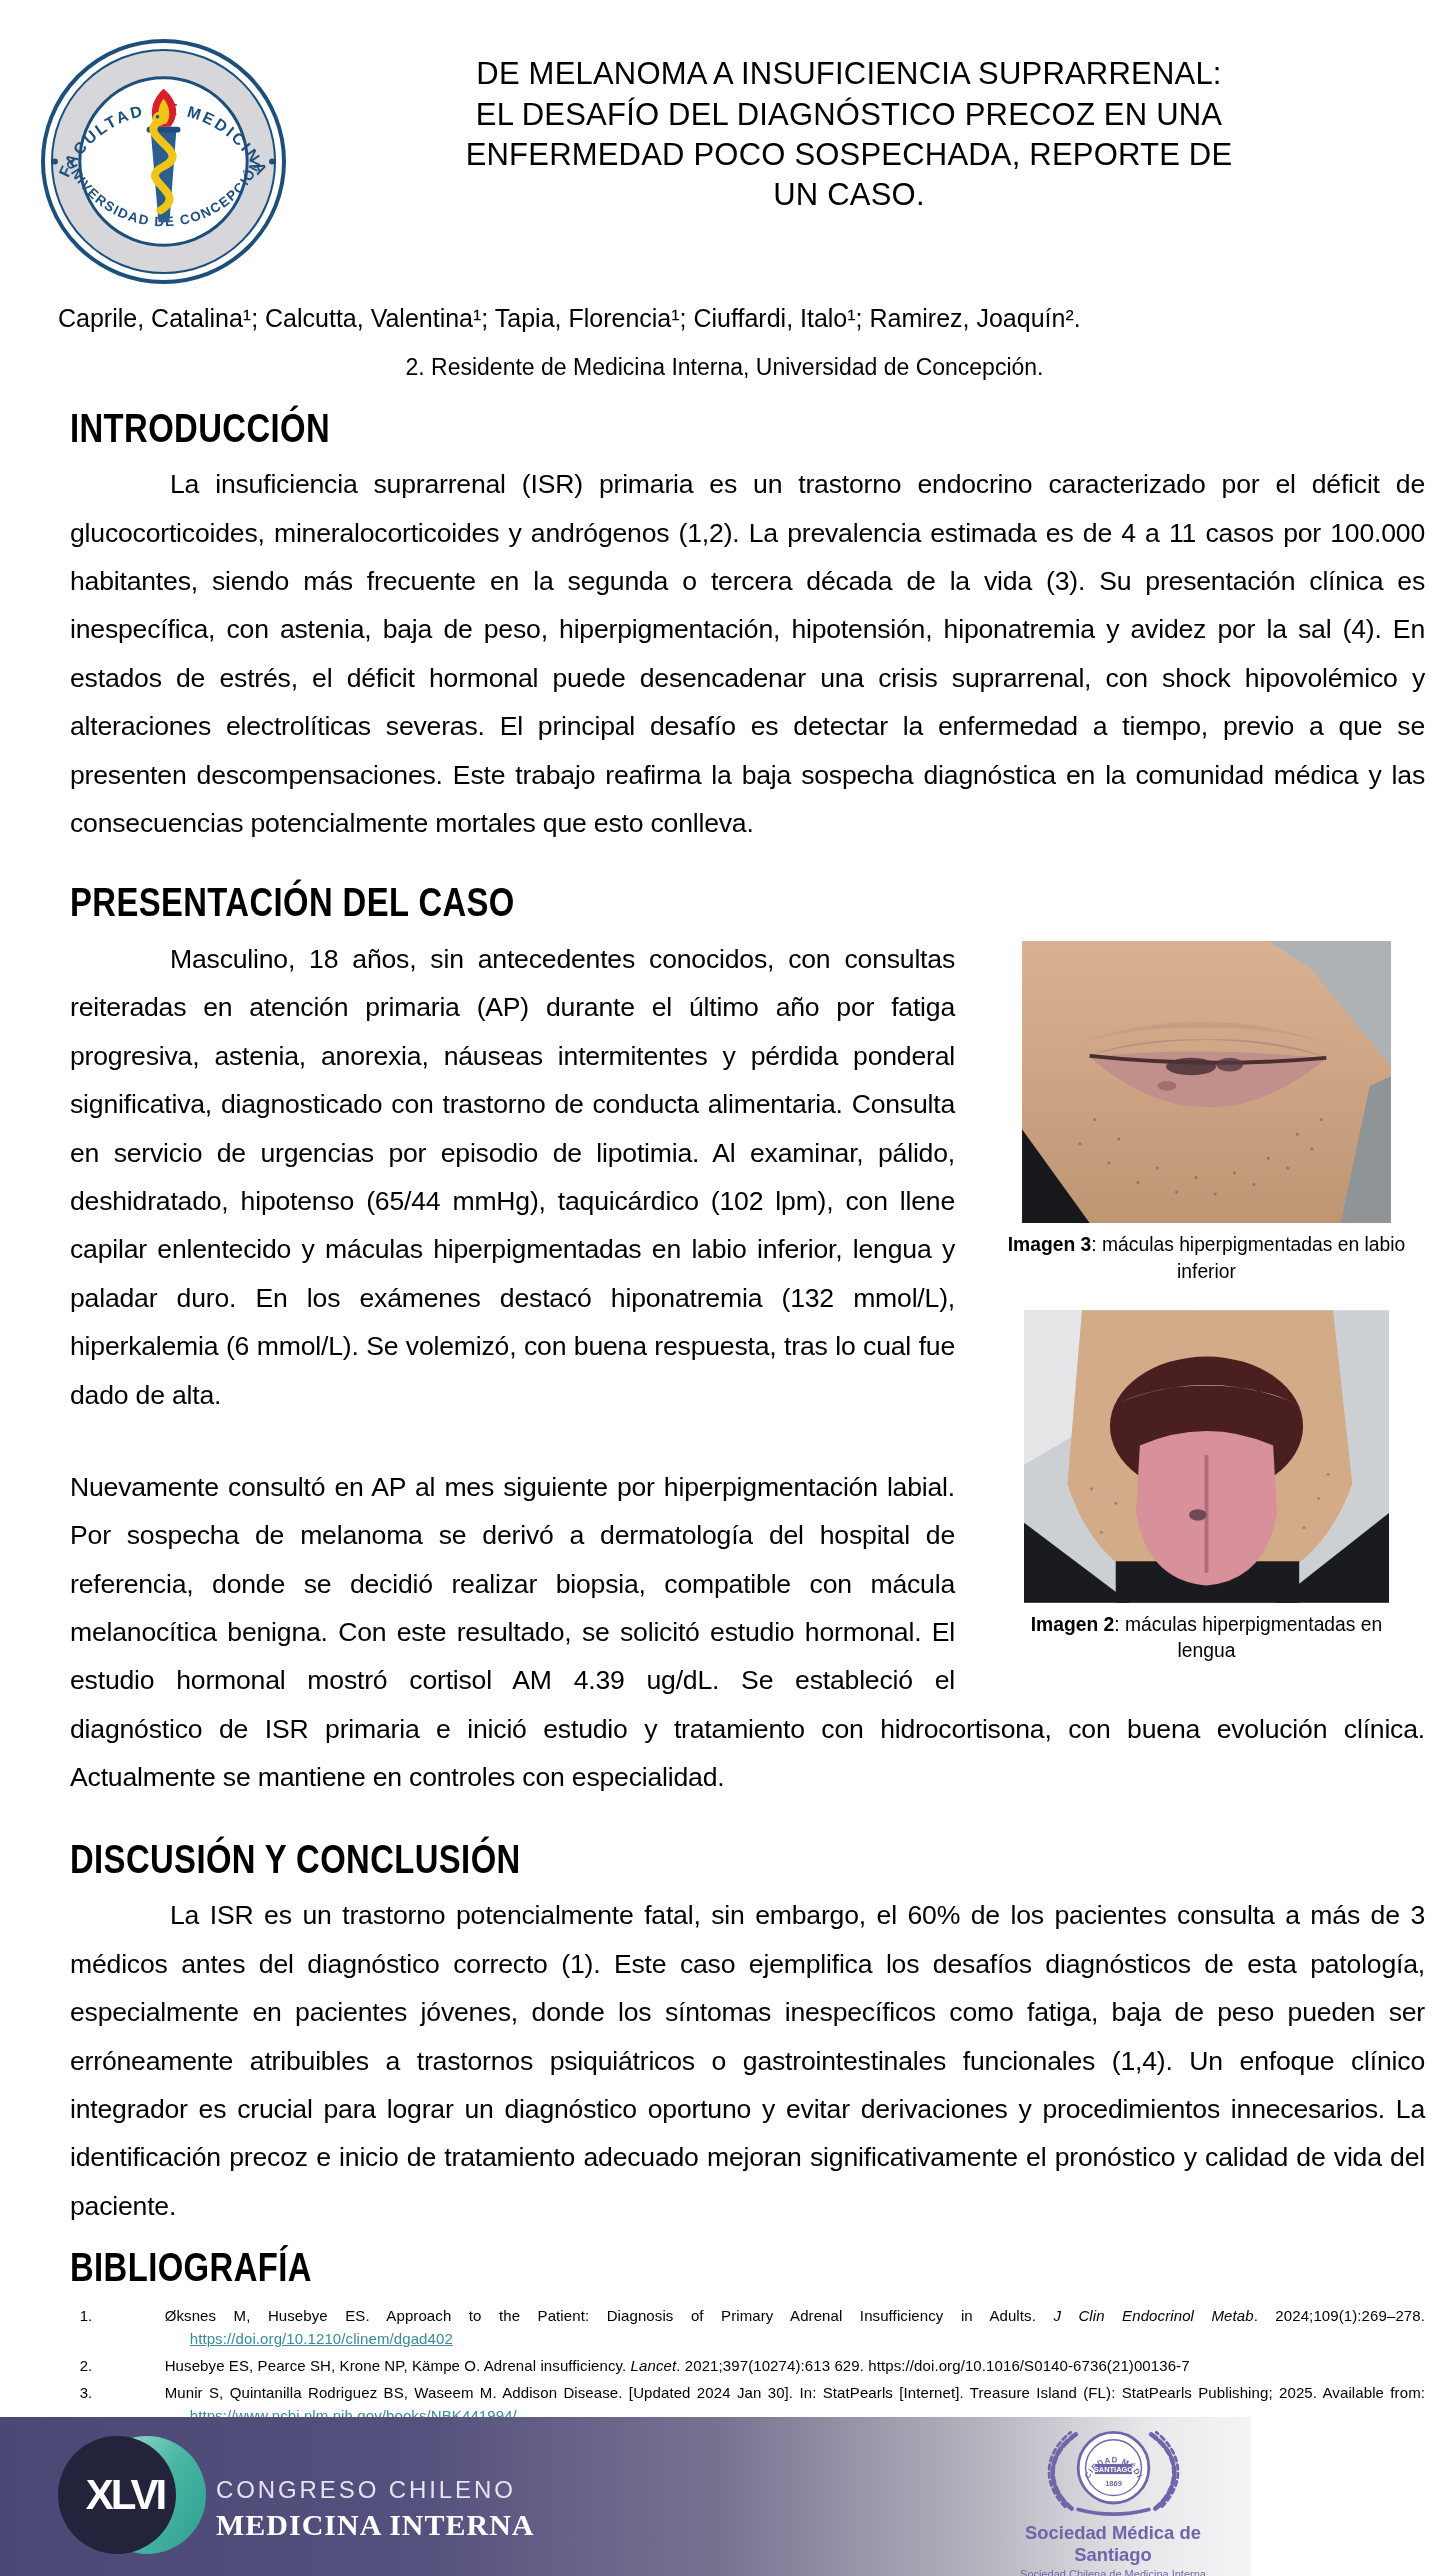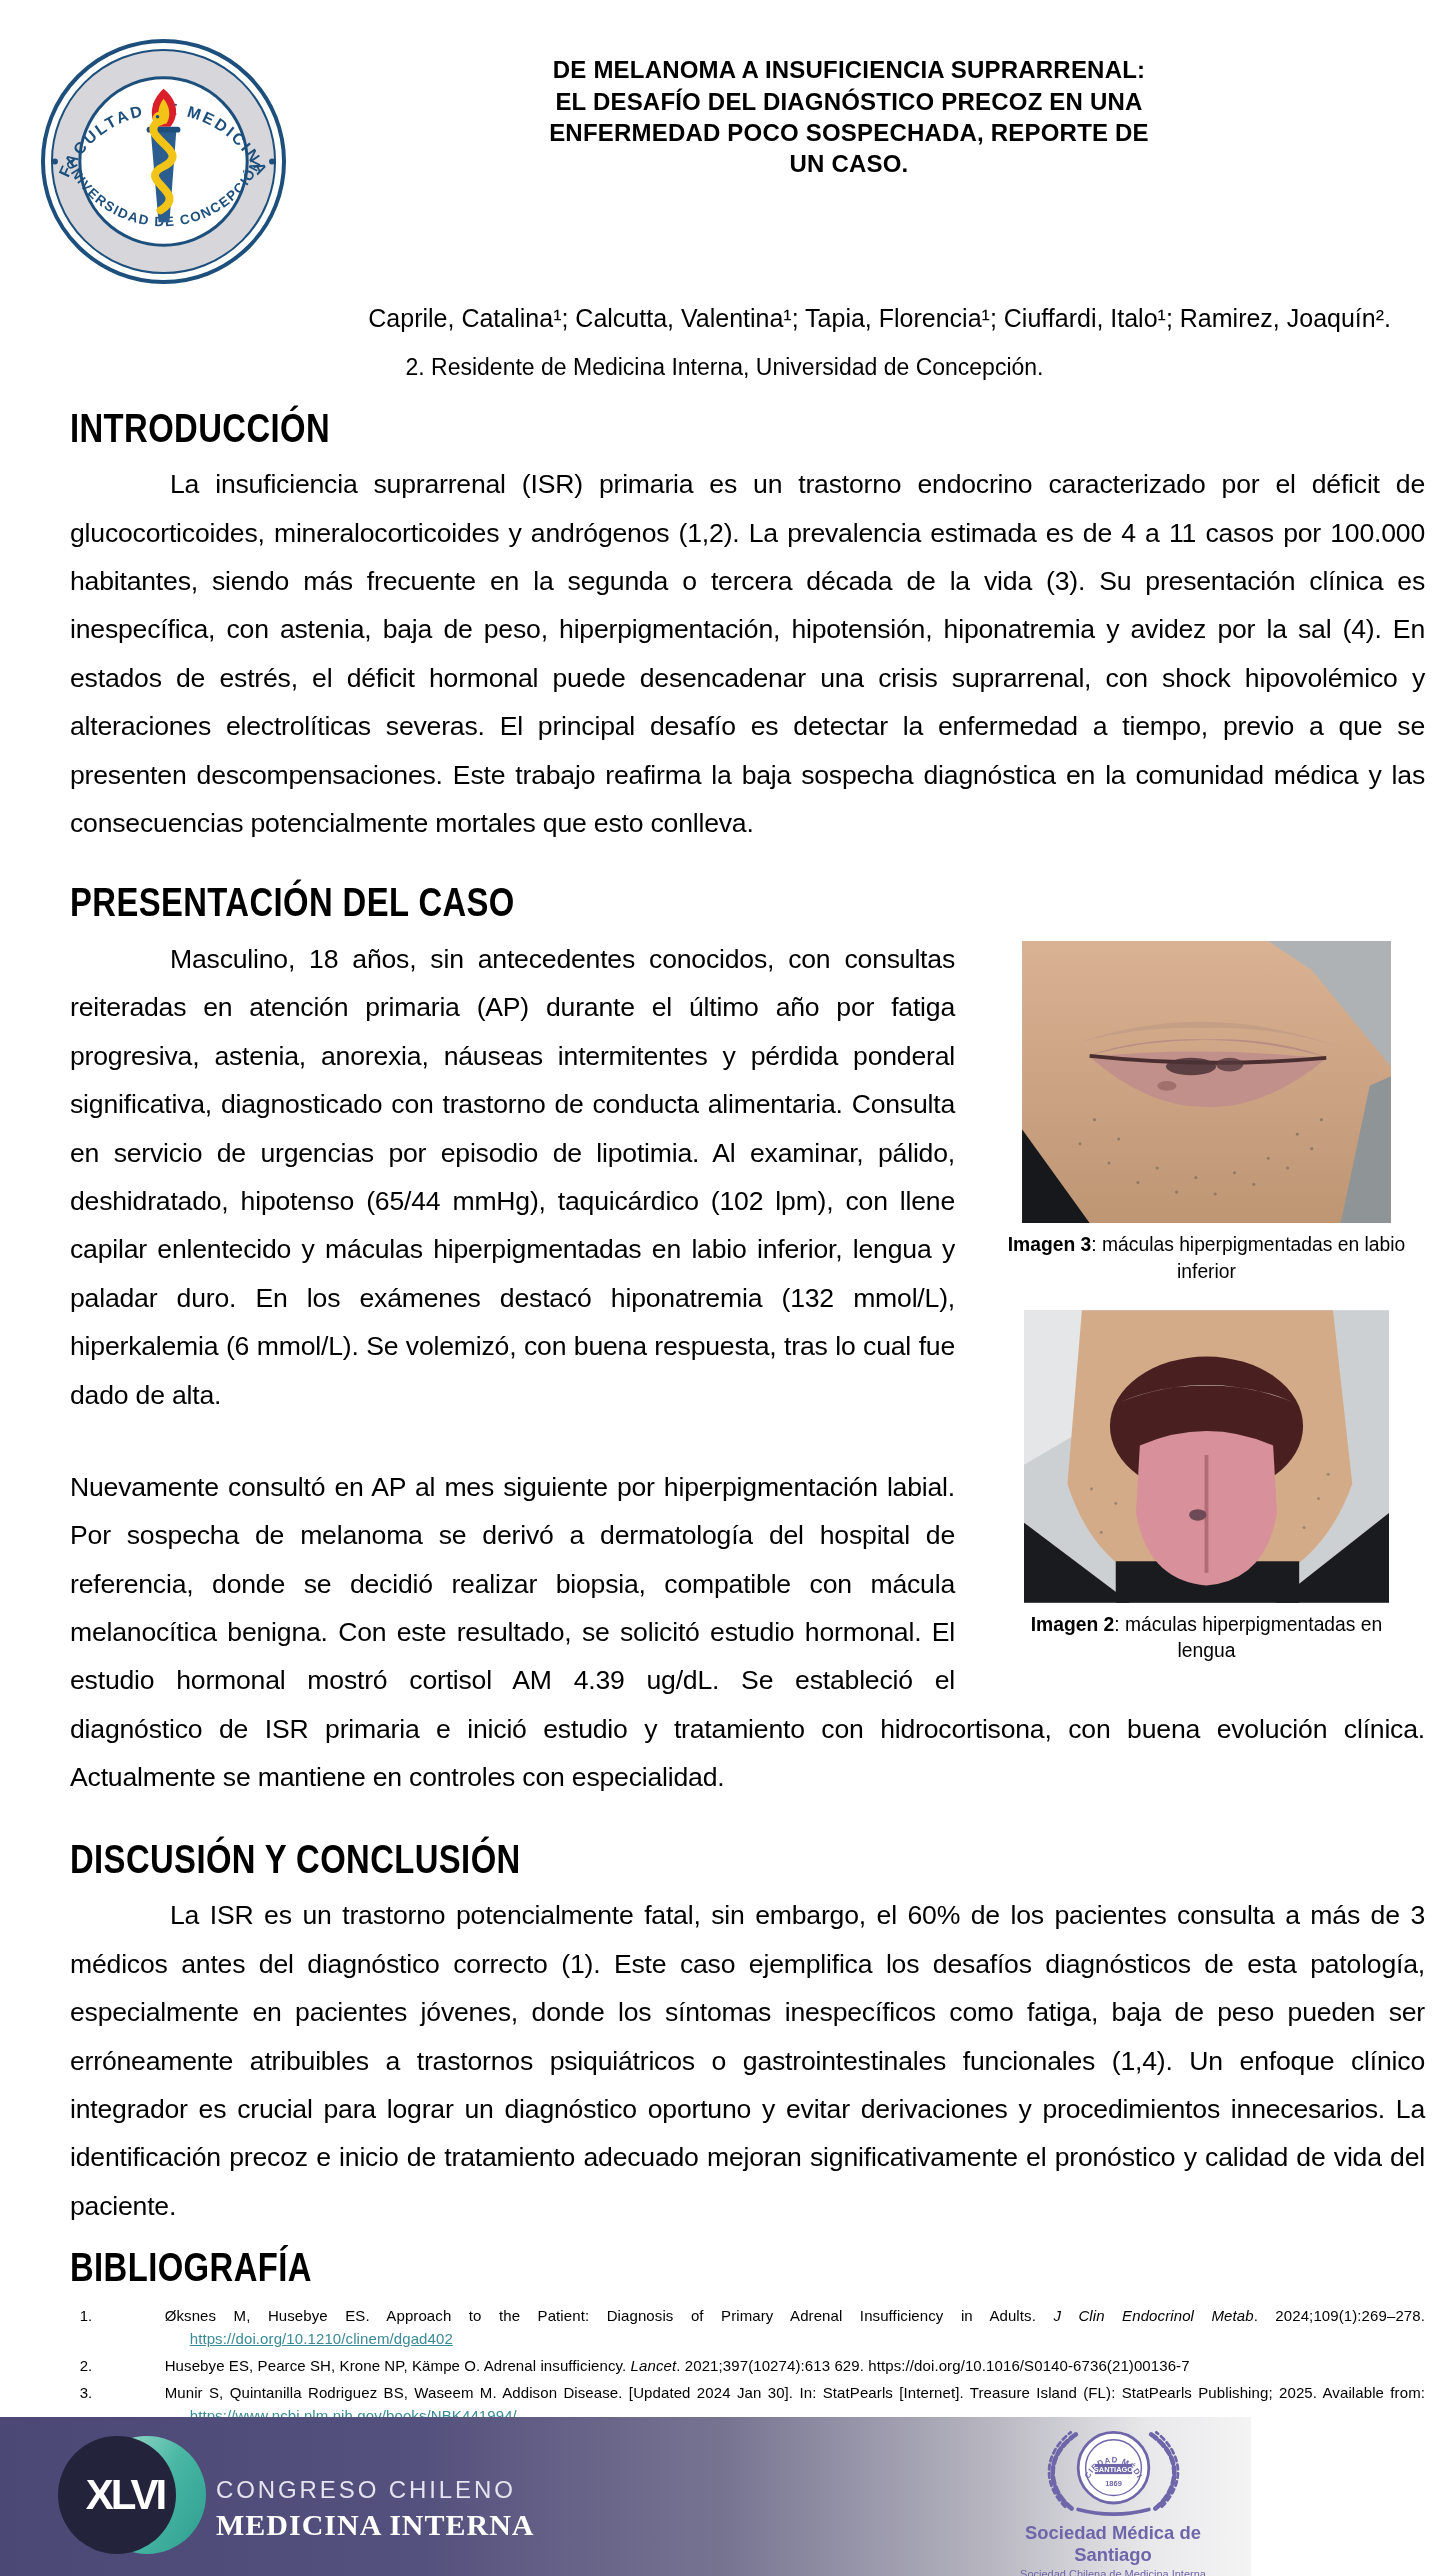--- a/index.html
+++ b/index.html
@@ -2,23 +2,23 @@
 <html><head>
 <meta charset="utf-8">
 <style>
   html,body{margin:0;padding:0;background:#ffffff;}
   .page{position:relative;width:1449px;height:2576px;background:#ffffff;overflow:hidden;
         font-family:"Liberation Sans",sans-serif;color:#000;}
   
   .header{display:flex;align-items:flex-start;justify-content:space-between;padding:37px 39px 0 39px;}
   .logo-box{flex:0 0 auto;}
   .title-block{flex:1 1 auto;padding:17.4px 9.7px 0 9.7px;}
-  .poster-title{margin:0;text-align:center;font-weight:bold;font-size:24px;line-height:1.30;
+  .poster-title{margin:0;text-align:center;font-weight:normal;font-size:31px;line-height:1.30;
                 letter-spacing:0.2px;white-space:pre-line;}
-  .authors-line{text-align:right;font-size:25px;margin:13.5px 58px 0 58px;}
+  .authors-line{text-align:left;font-size:25px;margin:13.5px 58px 0 58px;}
   .affil-line{text-align:center;font-size:23px;margin:5.8px 0 0 0;}
   .affil-wrap{margin-top:21px;}
   
   .content{position:relative;z-index:1;padding:0 24px 0 70px;}
   .sec-heading{font-weight:bold;font-size:40px;margin:25px 0 9.7px 0;}
   .sec-heading > span{display:inline-block;transform:scaleX(.82);transform-origin:left center;letter-spacing:0.5px;}
   .body-par{font-size:26.6px;line-height:1.82;text-align:justify;margin:0 0 0 0;letter-spacing:-0.2px;}
   .indent{text-indent:100px;}
   .par-gap{margin-top:44px;}
   

